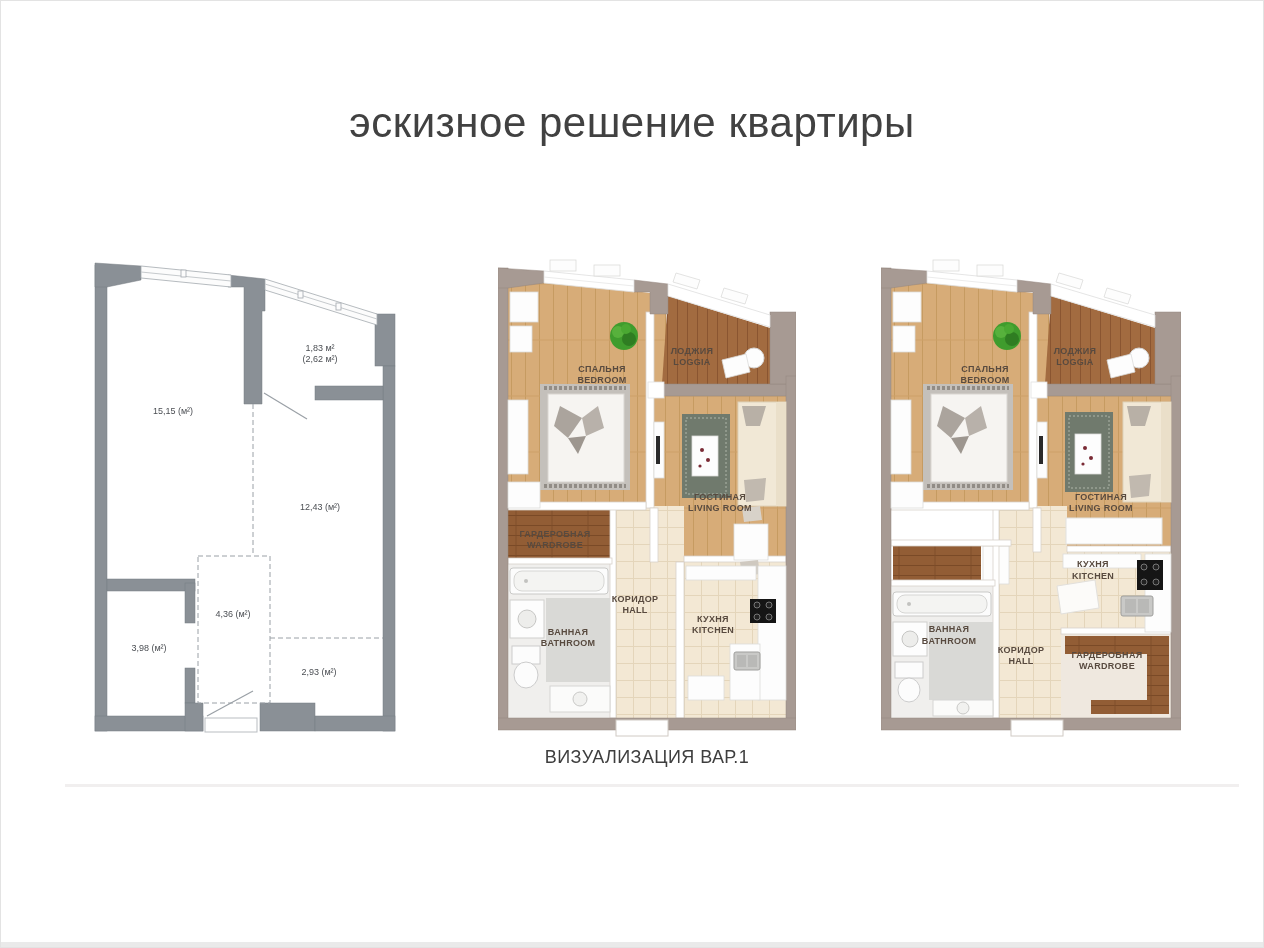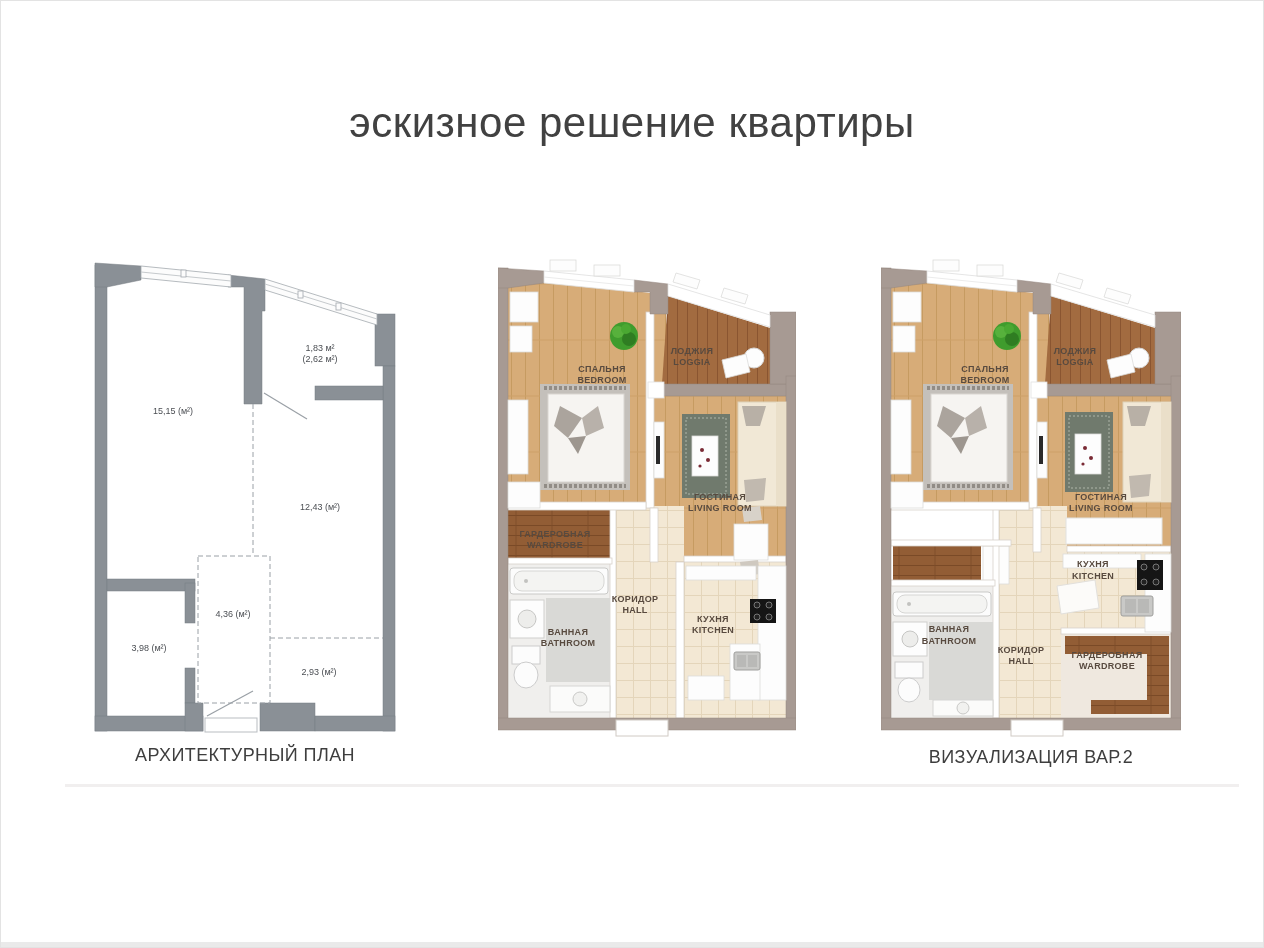--- a/index.html
+++ b/index.html
@@ -69,21 +69,20 @@
       <g>
         <text class="pt" x="227" y="92" text-anchor="middle">1,83 м²</text>
         <text class="pt" x="227" y="103" text-anchor="middle">(2,62 м²)</text>
         <text class="pt" x="80" y="155" text-anchor="middle">15,15 (м²)</text>
         <text class="pt" x="227" y="251" text-anchor="middle">12,43 (м²)</text>
         <text class="pt" x="140" y="358" text-anchor="middle">4,36 (м²)</text>
         <text class="pt" x="56" y="392" text-anchor="middle">3,98 (м²)</text>
         <text class="pt" x="226" y="416" text-anchor="middle">2,93 (м²)</text>
       </g>
     </svg>
-    <div class="caption">АРХИТЕКТУРНЫЙ ПЛАН</div>
   </section>
 
   <section class="panel" style="left:497px; top:255px; width:298px;">
     <svg width="298" height="482" viewBox="0 0 298 482">
       <defs>
         <pattern id="w1" width="14" height="56" patternUnits="userSpaceOnUse">
           <rect width="14" height="56" fill="#d7ac78"></rect>
           <path d="M13.5,0V56" stroke="#c69b61" stroke-width="1"></path>
           <path d="M0,28H14" stroke="#cda168" stroke-width="1"></path>
         </pattern>
@@ -214,20 +213,21 @@
         <text class="vt" x="57" y="281" text-anchor="middle">ГАРДЕРОБНАЯ</text>
         <text class="vt" x="57" y="292" text-anchor="middle">WARDROBE</text>
         <text class="vt" x="70" y="379" text-anchor="middle">ВАННАЯ</text>
         <text class="vt" x="70" y="390" text-anchor="middle">BATHROOM</text>
         <text class="vt" x="137" y="346" text-anchor="middle">КОРИДОР</text>
         <text class="vt" x="137" y="357" text-anchor="middle">HALL</text>
         <text class="vt" x="215" y="366" text-anchor="middle">КУХНЯ</text>
         <text class="vt" x="215" y="377" text-anchor="middle">KITCHEN</text>
       </g>
     </svg>
+    <div class="caption">ВИЗУАЛИЗАЦИЯ ВАР.1</div>
   </section>
 
   <section class="panel" style="left:880px; top:255px; width:300px;">
     <svg width="300" height="482" viewBox="0 0 300 482">
       <defs>
         <pattern id="w2" width="14" height="56" patternUnits="userSpaceOnUse">
           <rect width="14" height="56" fill="#d7ac78"></rect>
           <path d="M13.5,0V56" stroke="#c69b61" stroke-width="1"></path>
           <path d="M0,28H14" stroke="#cda168" stroke-width="1"></path>
         </pattern>
@@ -363,18 +363,17 @@
         <text class="vt" x="212" y="311" text-anchor="middle">КУХНЯ</text>
         <text class="vt" x="212" y="323" text-anchor="middle">KITCHEN</text>
         <text class="vt" x="68" y="376" text-anchor="middle">ВАННАЯ</text>
         <text class="vt" x="68" y="388" text-anchor="middle">BATHROOM</text>
         <text class="vt" x="140" y="397" text-anchor="middle">КОРИДОР</text>
         <text class="vt" x="140" y="408" text-anchor="middle">HALL</text>
         <text class="vt" x="226" y="402" text-anchor="middle">ГАРДЕРОБНАЯ</text>
         <text class="vt" x="226" y="413" text-anchor="middle">WARDROBE</text>
       </g>
     </svg>
-    <div class="caption">ВИЗУАЛИЗАЦИЯ ВАР.2</div>
   </section>
 
   <div class="divider"></div>
   <div class="bottom-edge"></div>
 </div>
 
 </body></html>

